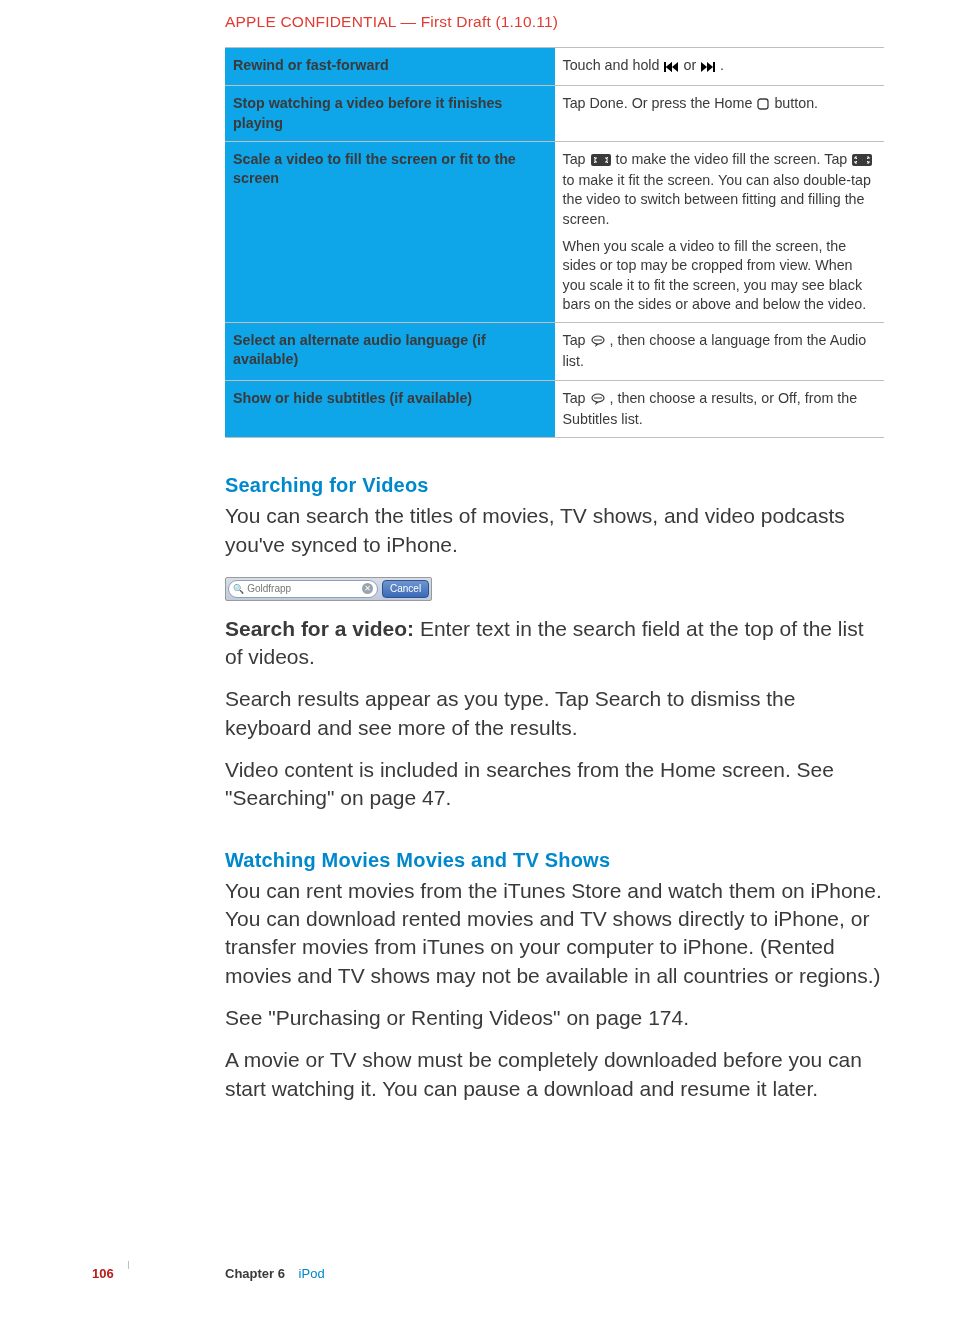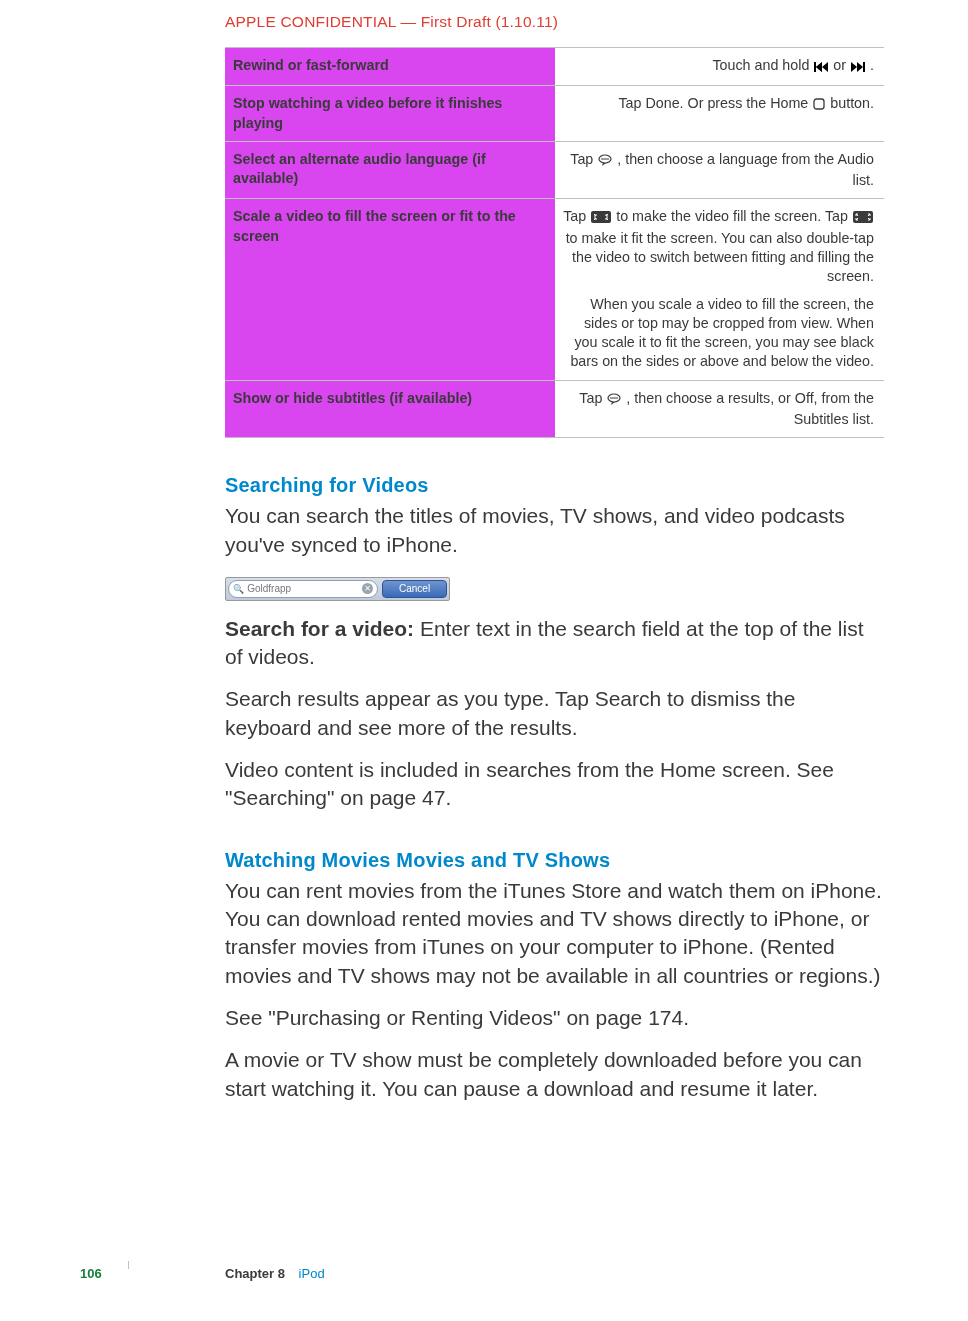--- a/index.html
+++ b/index.html
@@ -30,27 +30,26 @@
       font-size: 14.3px;
     }
     table.controls td {
       border-top: 1px solid #bfbfbf;
       border-bottom: 1px solid #bfbfbf;
       padding: 8px 10px 8px 8px;
       vertical-align: top;
       color: #3a3a3a;
     }
     table.controls td.action {
-      background: #d946ef;
+      background: #0ea5e9;
       font-weight: 600;
       width: 50%;
     }
     table.controls td.desc p {
       margin: 0 0 8px 0;
-      text-align: right;
     }
     table.controls td.desc p:last-child {
       margin-bottom: 0;
     }
     .ico {
       display: inline-block;
       vertical-align: -2px;
       margin: 0 1px;
     }
     h2.blue {
@@ -105,39 +104,39 @@
       align-items: center;
       justify-content: center;
       line-height: 1;
     }
     .search-mock .cancel-btn {
       margin-left: 4px;
       background: linear-gradient(#6f95cf, #3a6ab8);
       color: #fff;
       border: 1px solid #2f5290;
       border-radius: 4px;
-      padding: 1px 16px;
+      padding: 1px 7px;
       font-size: 10px;
       font-weight: 500;
     }
     .lead {
       font-weight: 600;
     }
     .footer {
       position: absolute;
       bottom: 56px;
       left: 0;
       width: 100%;
       font-size: 13px;
     }
     .footer .pagenum {
       position: absolute;
-      left: 80px;
-      font-weight: 600;
-      color: #15803d;
+      left: 92px;
+      font-weight: 600;
+      color: #b91c1c;
     }
     .footer .divider {
       position: absolute;
       left: 128px;
       top: -4px;
       bottom: -4px;
       width: 1px;
       background: #bfbfbf;
     }
     .footer .chapter {
@@ -196,36 +195,20 @@
           <span class="ico">
             <svg width="12" height="12" viewBox="0 0 12 12">
                   <rect x="1" y="1" width="10" height="10" rx="2.5" ry="2.5" fill="none" stroke="#3a3a3a" stroke-width="1.3"></rect>
                 </svg>
           </span>
           <span> button.</span>
         </p>
       </td>
     </tr>
     <tr>
-      <td class="action">Select an alternate audio language (if available)</td>
-      <td class="desc">
-        <p>
-          <span>Tap </span>
-          <span class="ico">
-            <svg width="14" height="12" viewBox="0 0 14 12">
-                  <ellipse cx="7" cy="5" rx="6" ry="4" fill="none" stroke="#3a3a3a" stroke-width="1.2"></ellipse>
-                  <path d="M5 9 L4 12 L8 9" fill="#3a3a3a"></path>
-                  <line x1="3" y1="5" x2="11" y2="5" stroke="#3a3a3a" stroke-width="1"></line>
-                </svg>
-          </span>
-          <span>, then choose a language from the Audio list.</span>
-        </p>
-      </td>
-    </tr>
-    <tr>
       <td class="action">Scale a video to fill the screen or fit to the screen</td>
       <td class="desc">
         <p>
           <span>Tap </span>
           <span class="ico">
             <svg width="20" height="12" viewBox="0 0 20 12">
                   <rect x="0" y="0" width="20" height="12" rx="2" fill="#3a3a3a"></rect>
                   <path d="M5 5 L3 3 M5 5 L5 3 M5 5 L3 5" stroke="#fff" stroke-width="1" fill="none"></path>
                   <path d="M15 5 L17 3 M15 5 L15 3 M15 5 L17 5" stroke="#fff" stroke-width="1" fill="none"></path>
                   <path d="M5 7 L3 9 M5 7 L5 9 M5 7 L3 7" stroke="#fff" stroke-width="1" fill="none"></path>
@@ -238,20 +221,36 @@
                   <rect x="0" y="0" width="20" height="12" rx="2" fill="#3a3a3a"></rect>
                   <path d="M3 3 L5 5 M3 3 L3 5 M3 3 L5 3" stroke="#fff" stroke-width="1" fill="none"></path>
                   <path d="M17 3 L15 5 M17 3 L17 5 M17 3 L15 3" stroke="#fff" stroke-width="1" fill="none"></path>
                   <path d="M3 9 L5 7 M3 9 L3 7 M3 9 L5 9" stroke="#fff" stroke-width="1" fill="none"></path>
                   <path d="M17 9 L15 7 M17 9 L17 7 M17 9 L15 9" stroke="#fff" stroke-width="1" fill="none"></path>
                 </svg>
           </span>
           <span> to make it fit the screen. You can also double-tap the video to switch between fitting and filling the screen.</span>
         </p>
         <p>When you scale a video to fill the screen, the sides or top may be cropped from view. When you scale it to fit the screen, you may see black bars on the sides or above and below the video.</p>
+      </td>
+    </tr>
+    <tr>
+      <td class="action">Select an alternate audio language (if available)</td>
+      <td class="desc">
+        <p>
+          <span>Tap </span>
+          <span class="ico">
+            <svg width="14" height="12" viewBox="0 0 14 12">
+                  <ellipse cx="7" cy="5" rx="6" ry="4" fill="none" stroke="#3a3a3a" stroke-width="1.2"></ellipse>
+                  <path d="M5 9 L4 12 L8 9" fill="#3a3a3a"></path>
+                  <line x1="3" y1="5" x2="11" y2="5" stroke="#3a3a3a" stroke-width="1"></line>
+                </svg>
+          </span>
+          <span>, then choose a language from the Audio list.</span>
+        </p>
       </td>
     </tr>
     <tr>
       <td class="action">Show or hide subtitles (if available)</td>
       <td class="desc">
         <p>
           <span>Tap </span>
           <span class="ico">
             <svg width="14" height="12" viewBox="0 0 14 12">
                   <ellipse cx="7" cy="5" rx="6" ry="4" fill="none" stroke="#3a3a3a" stroke-width="1.2"></ellipse>
@@ -286,18 +285,18 @@
 
   <h2 class="blue">Watching Movies Movies and TV Shows</h2>
   <p class="body">You can rent movies from the iTunes Store and watch them on iPhone. You can download rented movies and TV shows directly to iPhone, or transfer movies from iTunes on your computer to iPhone. (Rented movies and TV shows may not be available in all countries or regions.)</p>
   <p class="body">See "Purchasing or Renting Videos" on page 174.</p>
   <p class="body">A movie or TV show must be completely downloaded before you can start watching it. You can pause a download and resume it later.</p>
 
   <div class="footer">
     <span class="pagenum">106</span>
     <span class="divider"></span>
     <span class="chapter">
-      <span class="ch">Chapter 8</span>
+      <span class="ch">Chapter 6</span>
       <span class="title">iPod</span>
     </span>
   </div>
 
 </div>
 
 </body></html>

